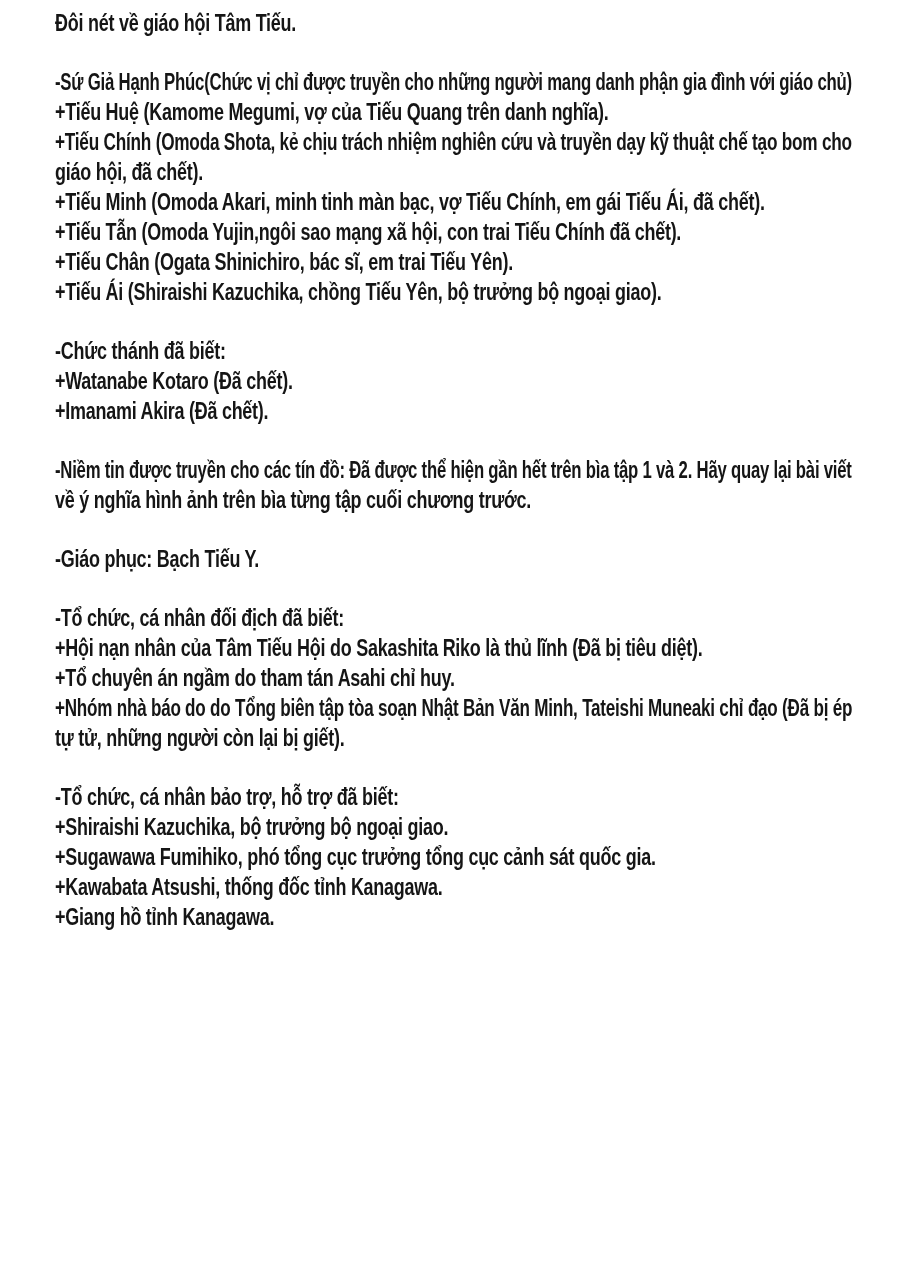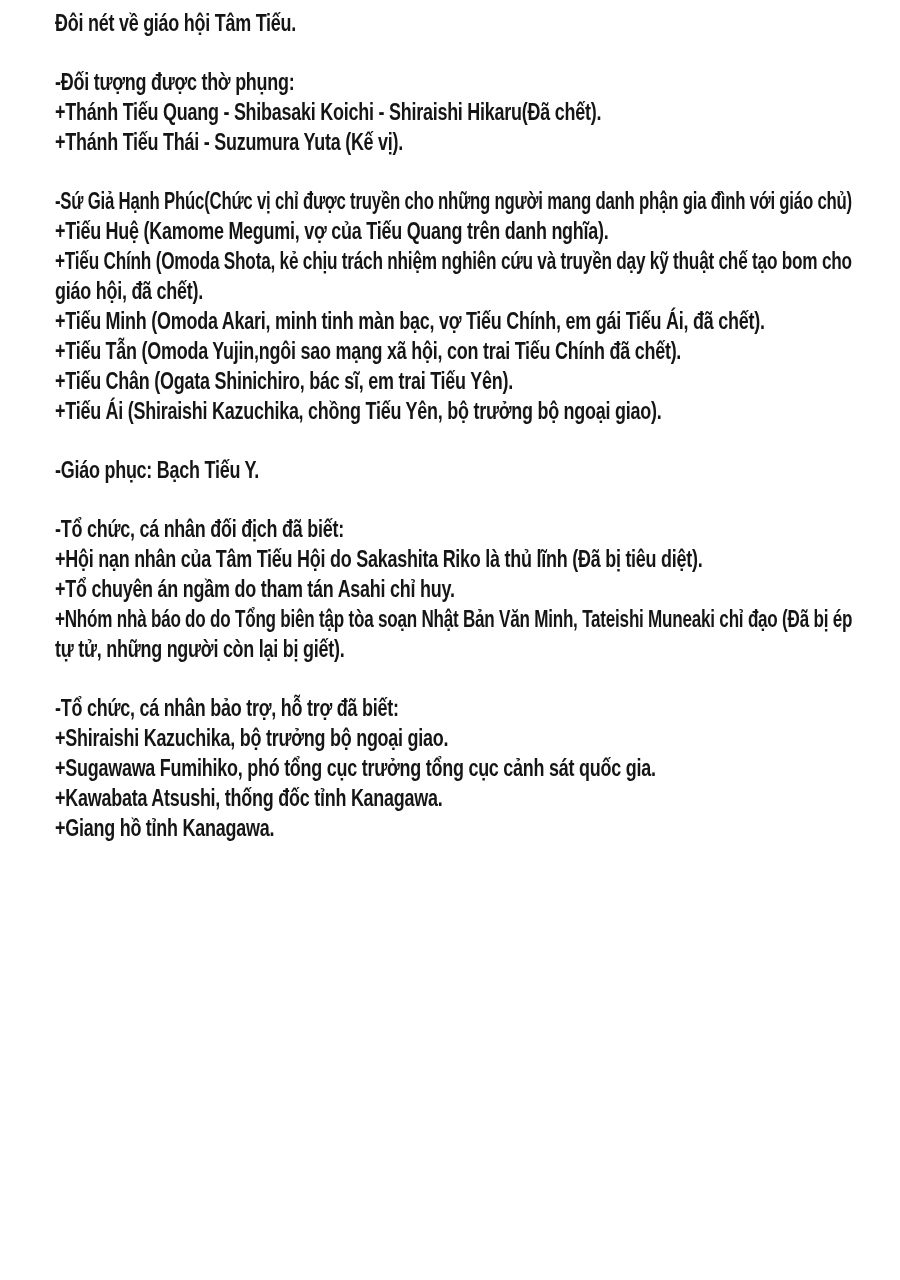--- a/index.html
+++ b/index.html
@@ -38,33 +38,37 @@
   }
 </style>
 </head>
 <body>
 
 <div class="page">
     <div class="block">
       <div class="line" style="transform: scaleX(0.78);">Đôi nét về giáo hội Tâm Tiếu.</div>
     </div>
     <div class="block">
-      <div class="line" style="transform: scaleX(0.78);">-Đối tượng được thờ phụng:</div>
-      <div class="line" style="transform: scaleX(0.78);">+Thánh Tiếu Quang - Shibasaki Koichi - Shiraishi Hikaru(Đã chết).</div>
-      <div class="line" style="transform: scaleX(0.78);">+Thánh Tiếu Thái - Suzumura Yuta (Kế vị).</div>
-    </div>
-    <div class="block">
       <div class="line" style="transform: scaleX(0.729186);">-Sứ Giả Hạnh Phúc(Chức vị chỉ được truyền cho những người mang danh phận gia đình với giáo chủ)</div>
       <div class="line" style="transform: scaleX(0.78);">+Tiếu Huệ (Kamome Megumi, vợ của Tiếu Quang trên danh nghĩa).</div>
       <div class="line" style="transform: scaleX(0.747655);">+Tiếu Chính (Omoda Shota, kẻ chịu trách nhiệm nghiên cứu và truyền dạy kỹ thuật chế tạo bom cho</div>
       <div class="line" style="transform: scaleX(0.78);">giáo hội, đã chết).</div>
       <div class="line" style="transform: scaleX(0.78);">+Tiếu Minh (Omoda Akari, minh tinh màn bạc, vợ Tiếu Chính, em gái Tiếu Ái, đã chết).</div>
       <div class="line" style="transform: scaleX(0.78);">+Tiếu Tẫn (Omoda Yujin,ngôi sao mạng xã hội, con trai Tiếu Chính đã chết).</div>
       <div class="line" style="transform: scaleX(0.78);">+Tiếu Chân (Ogata Shinichiro, bác sĩ, em trai Tiếu Yên).</div>
       <div class="line" style="transform: scaleX(0.78);">+Tiếu Ái (Shiraishi Kazuchika, chồng Tiếu Yên, bộ trưởng bộ ngoại giao).</div>
+    </div>
+    <div class="block">
+      <div class="line" style="transform: scaleX(0.78);">-Chức thánh đã biết:</div>
+      <div class="line" style="transform: scaleX(0.78);">+Watanabe Kotaro (Đã chết).</div>
+      <div class="line" style="transform: scaleX(0.78);">+Imanami Akira (Đã chết).</div>
+    </div>
+    <div class="block">
+      <div class="line" style="transform: scaleX(0.726527);">-Niềm tin được truyền cho các tín đồ: Đã được thể hiện gần hết trên bìa tập 1 và 2. Hãy quay lại bài viết</div>
+      <div class="line" style="transform: scaleX(0.78);">về ý nghĩa hình ảnh trên bìa từng tập cuối chương trước.</div>
     </div>
     <div class="block">
       <div class="line" style="transform: scaleX(0.78);">-Giáo phục: Bạch Tiếu Y.</div>
     </div>
     <div class="block">
       <div class="line" style="transform: scaleX(0.78);">-Tổ chức, cá nhân đối địch đã biết:</div>
       <div class="line" style="transform: scaleX(0.78);">+Hội nạn nhân của Tâm Tiếu Hội do Sakashita Riko là thủ lĩnh (Đã bị tiêu diệt).</div>
       <div class="line" style="transform: scaleX(0.78);">+Tổ chuyên án ngầm do tham tán Asahi chỉ huy.</div>
       <div class="line" style="transform: scaleX(0.742086);">+Nhóm nhà báo do do Tổng biên tập tòa soạn Nhật Bản Văn Minh, Tateishi Muneaki chỉ đạo (Đã bị ép</div>
       <div class="line" style="transform: scaleX(0.78);">tự tử, những người còn lại bị giết).</div>

